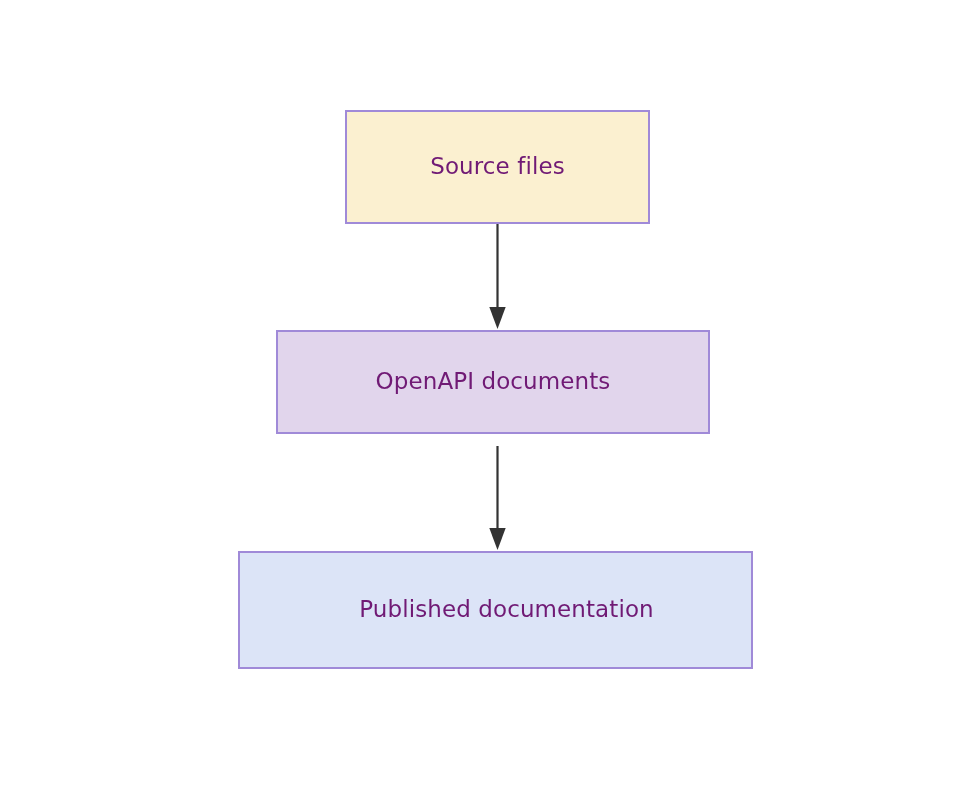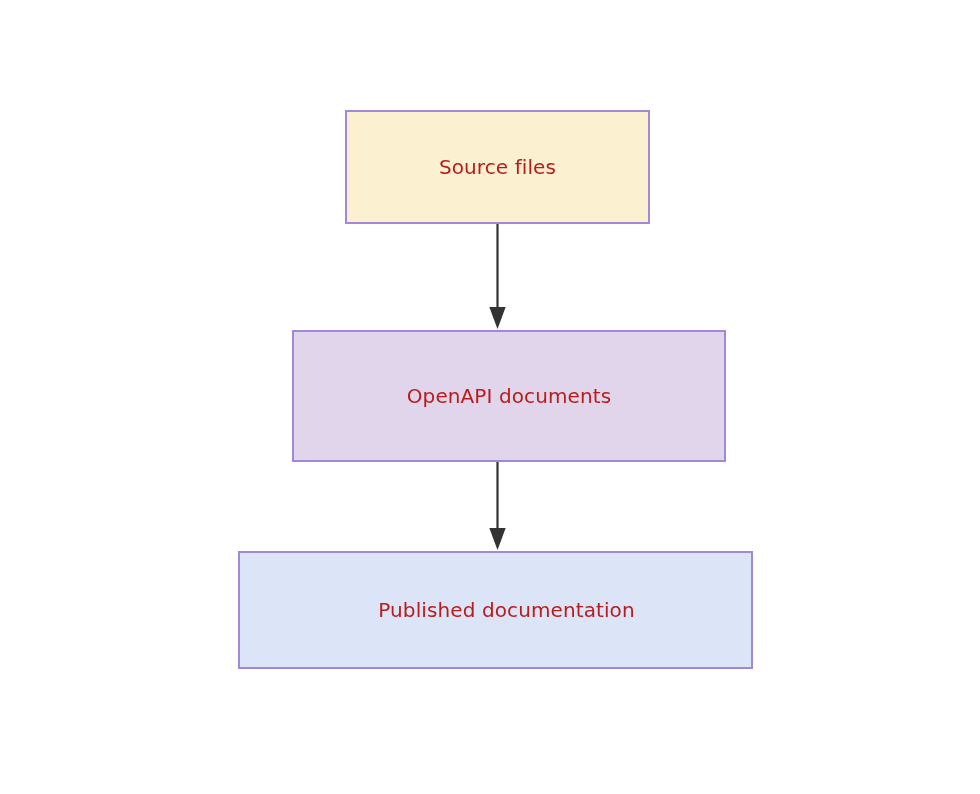--- a/index.html
+++ b/index.html
@@ -21,40 +21,40 @@
     position: absolute;
     box-sizing: border-box;
     border: 2px solid #a08ad8;
     border-radius: 0;
     display: flex;
     align-items: center;
     justify-content: center;
   }
   .flow-node .node-label {
     font-family: "DejaVu Sans", sans-serif;
-    font-size: 20px;
+    font-size: 23px;
     font-weight: 400;
-    color: #b91c1c;
+    color: #701a75;
     line-height: 1.1;
     letter-spacing: 0.1px;
     white-space: nowrap;
     text-align: center;
   }
   #node-source-files {
     left: 345px;
     top: 110px;
     width: 305px;
     height: 114px;
     background: #fbf0d0;
   }
   #node-openapi-documents {
-    left: 292px;
+    left: 276px;
     top: 330px;
     width: 434px;
-    height: 132px;
+    height: 104px;
     background: #e1d5ec;
   }
   #node-published-documentation {
     left: 238px;
     top: 551px;
     width: 515px;
     height: 118px;
     background: #dce4f7;
     padding-left: 22px;
   }

